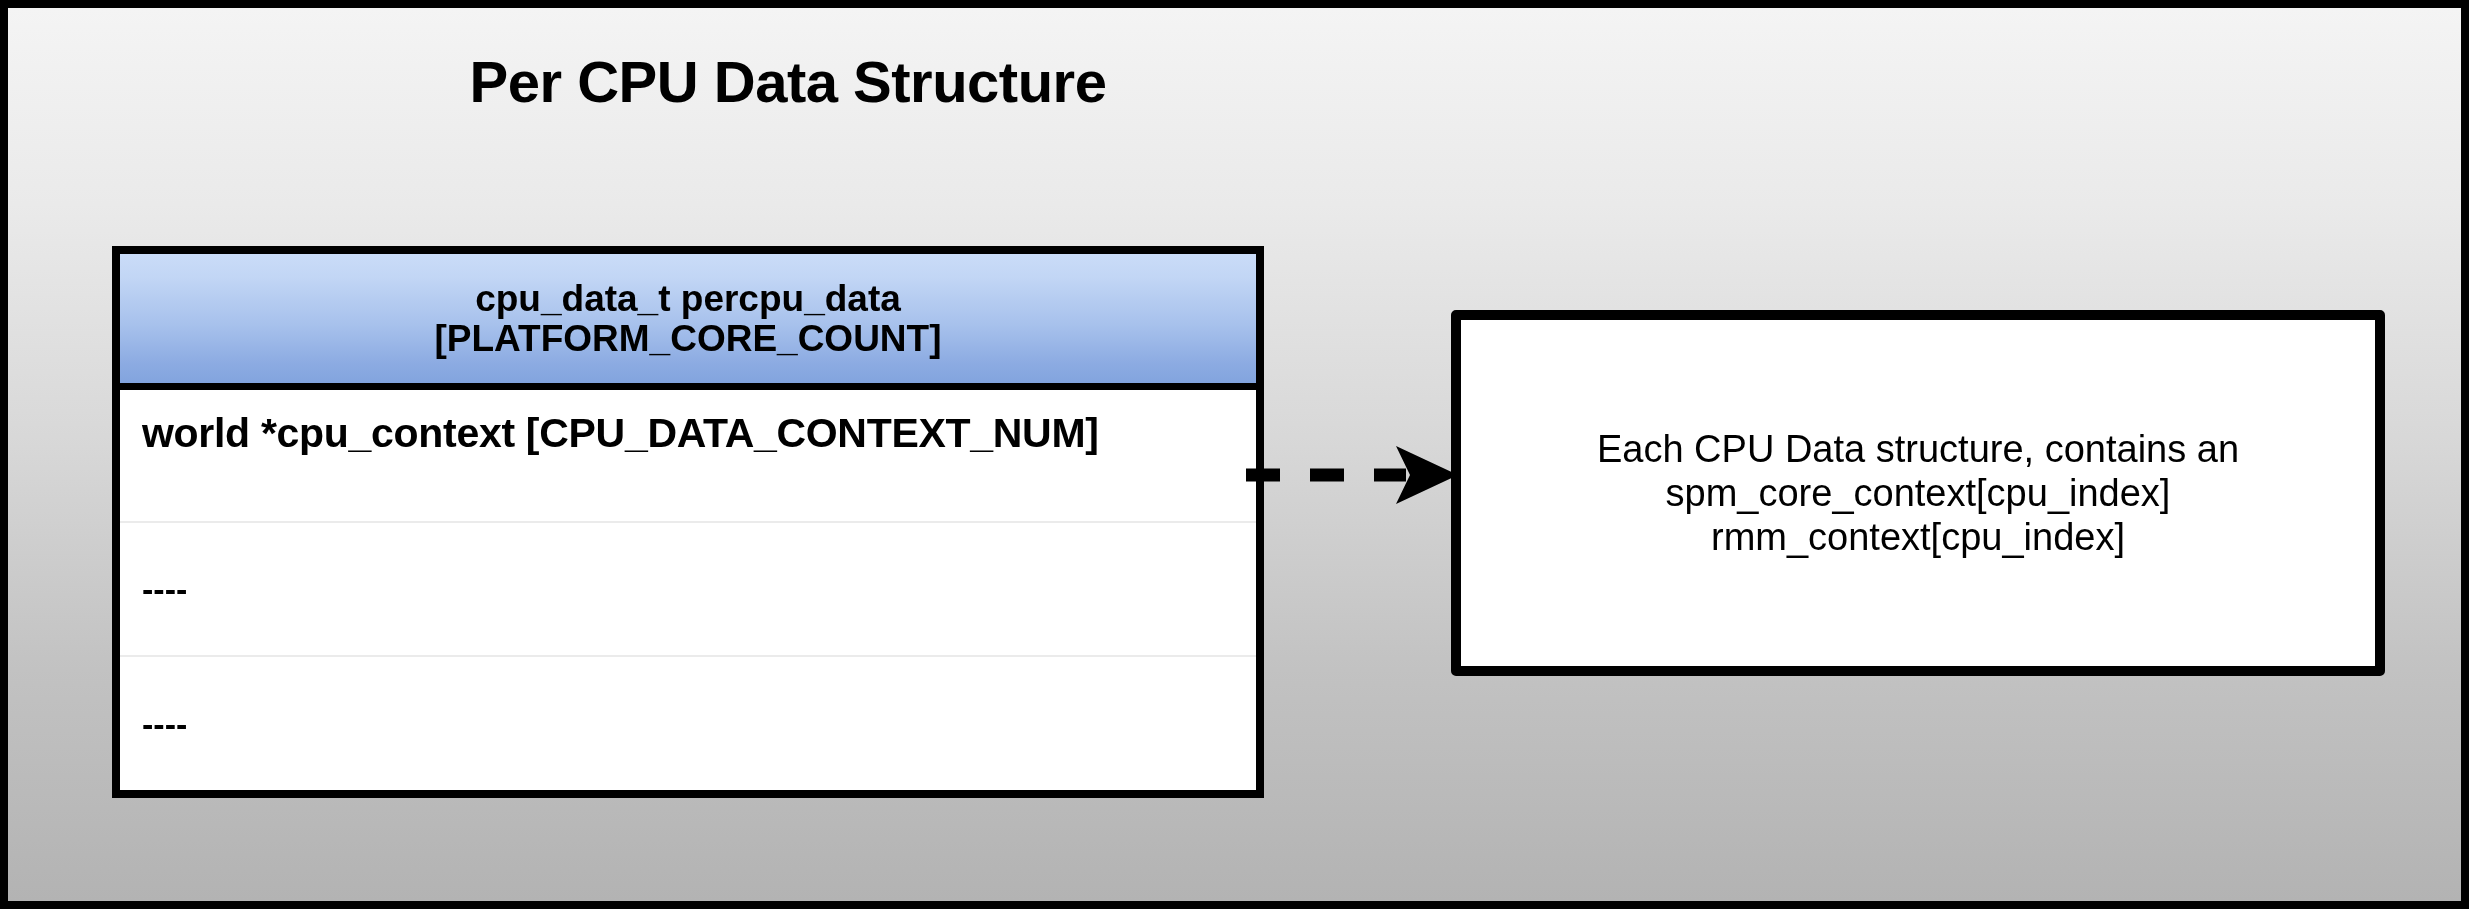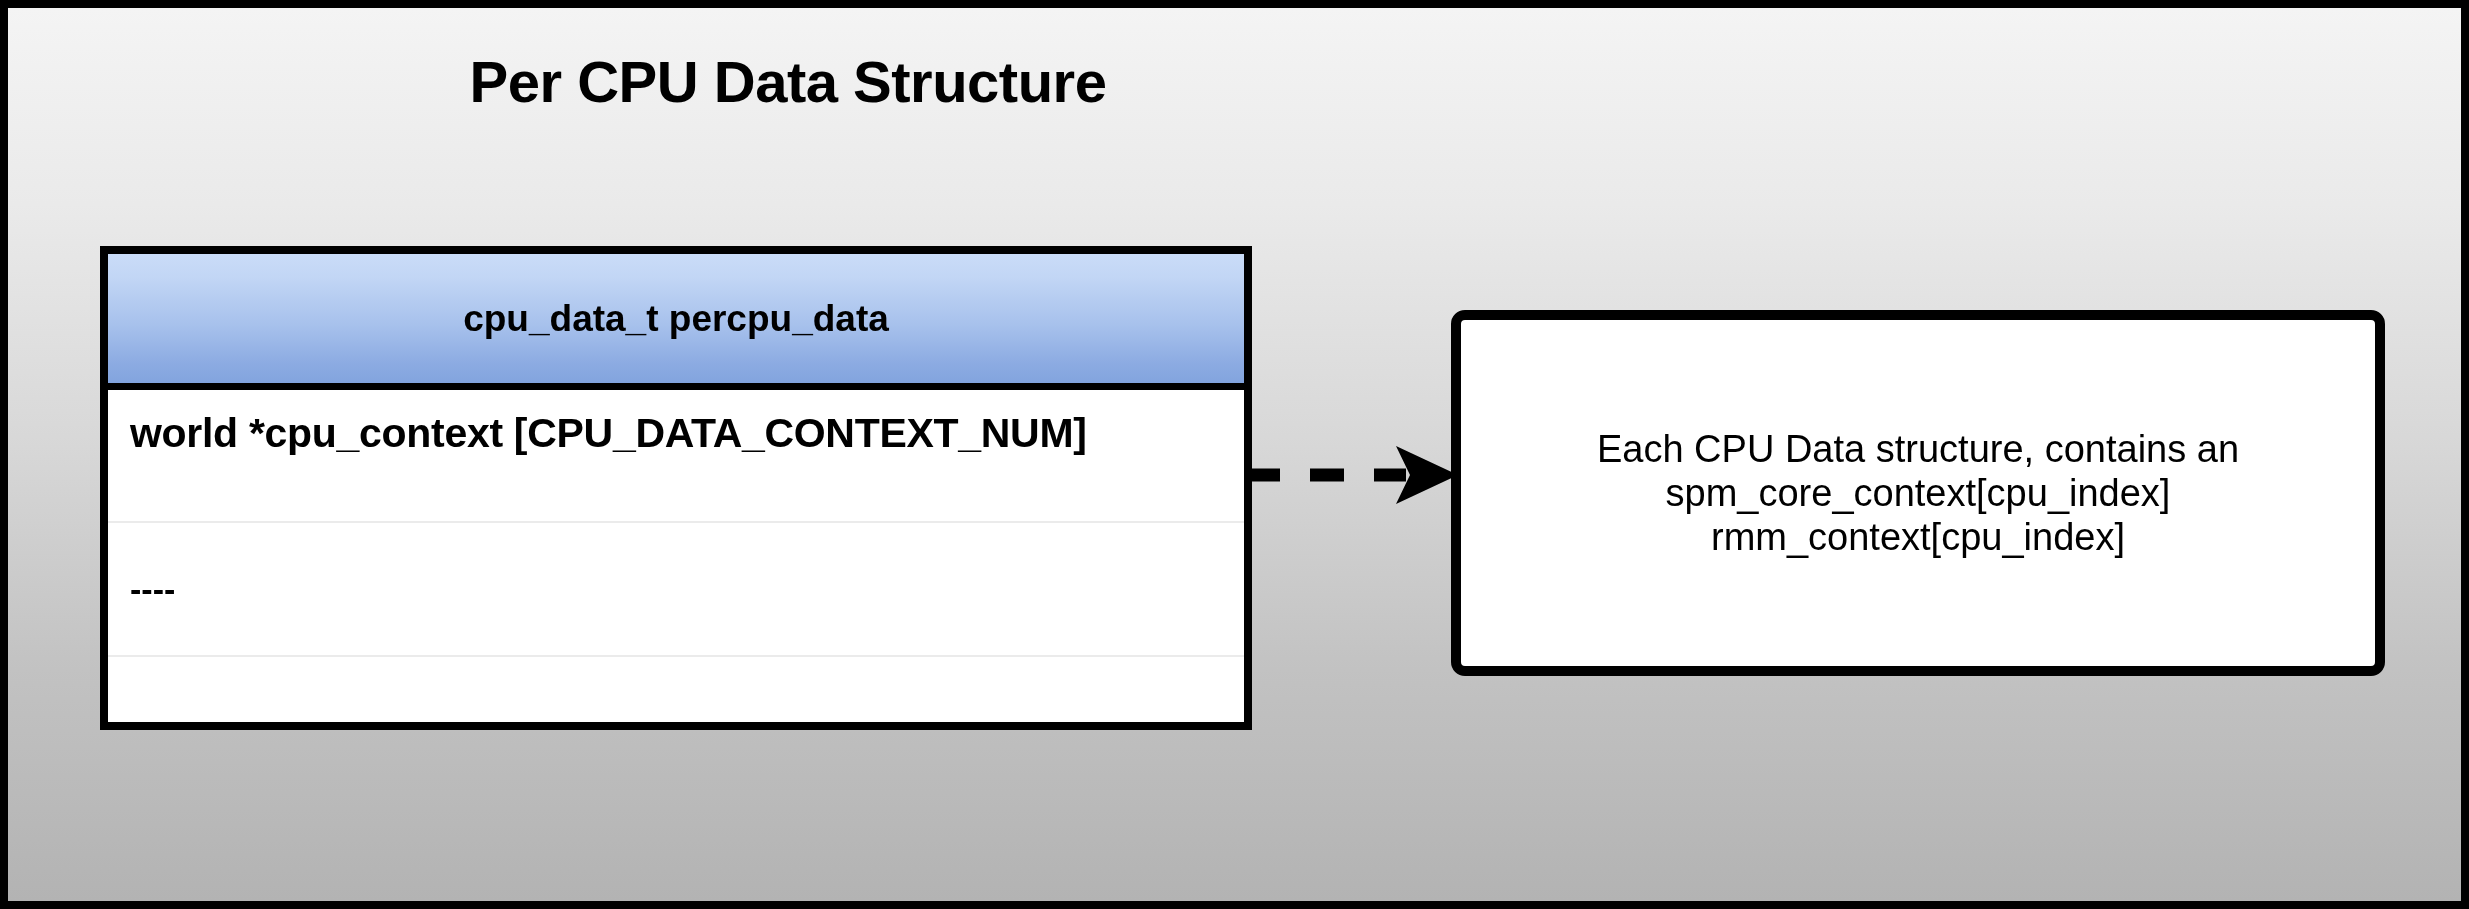--- a/index.html
+++ b/index.html
@@ -33,24 +33,24 @@
     font-weight: bold;
     font-stretch: condensed;
     color: #000000;
     letter-spacing: -0.5px;
     white-space: nowrap;
   }
 
   
   #struct-box {
     position: absolute;
-    left: 92px;
+    left: 104px;
     top: 238px;
     width: 1152px;
-    height: 484px;
+    height: 552px;
     box-sizing: border-box;
     border: 8px solid #000000;
     background: #ffffff;
   }
 
   #struct-header {
     position: relative;
     height: 136px;
     box-sizing: border-box;
     border-bottom: 7px solid #000000;
@@ -110,21 +110,21 @@
 
   
   #note-box {
     position: absolute;
     left: 1443px;
     top: 302px;
     width: 934px;
     height: 366px;
     box-sizing: border-box;
     border: 10px solid #000000;
-    border-radius: 14px;
+    border-radius: 5px;
     background: #ffffff;
     display: flex;
     flex-direction: column;
     align-items: center;
     justify-content: center;
     padding: 6px 22px;
   }
   .note-line {
     font-size: 38px;
     font-stretch: condensed;
@@ -138,20 +138,21 @@
 <body>
 
 <div id="canvas">
 
   <div id="diagram-title">Per CPU Data Structure</div>
 
   <div id="struct-box">
 
     <div id="struct-header">
       <div class="header-line">cpu_data_t percpu_data</div>
+      <div class="header-line">[PLATFORM_CORE_COUNT]</div>
     </div>
 
     <div id="struct-rows">
       <div class="struct-row" id="row-0">
         <span class="row-text">world *cpu_context [CPU_DATA_CONTEXT_NUM]</span>
       </div>
       <div class="struct-row" id="row-1">
         <span class="row-text">----</span>
       </div>
       <div class="struct-row" id="row-2">

